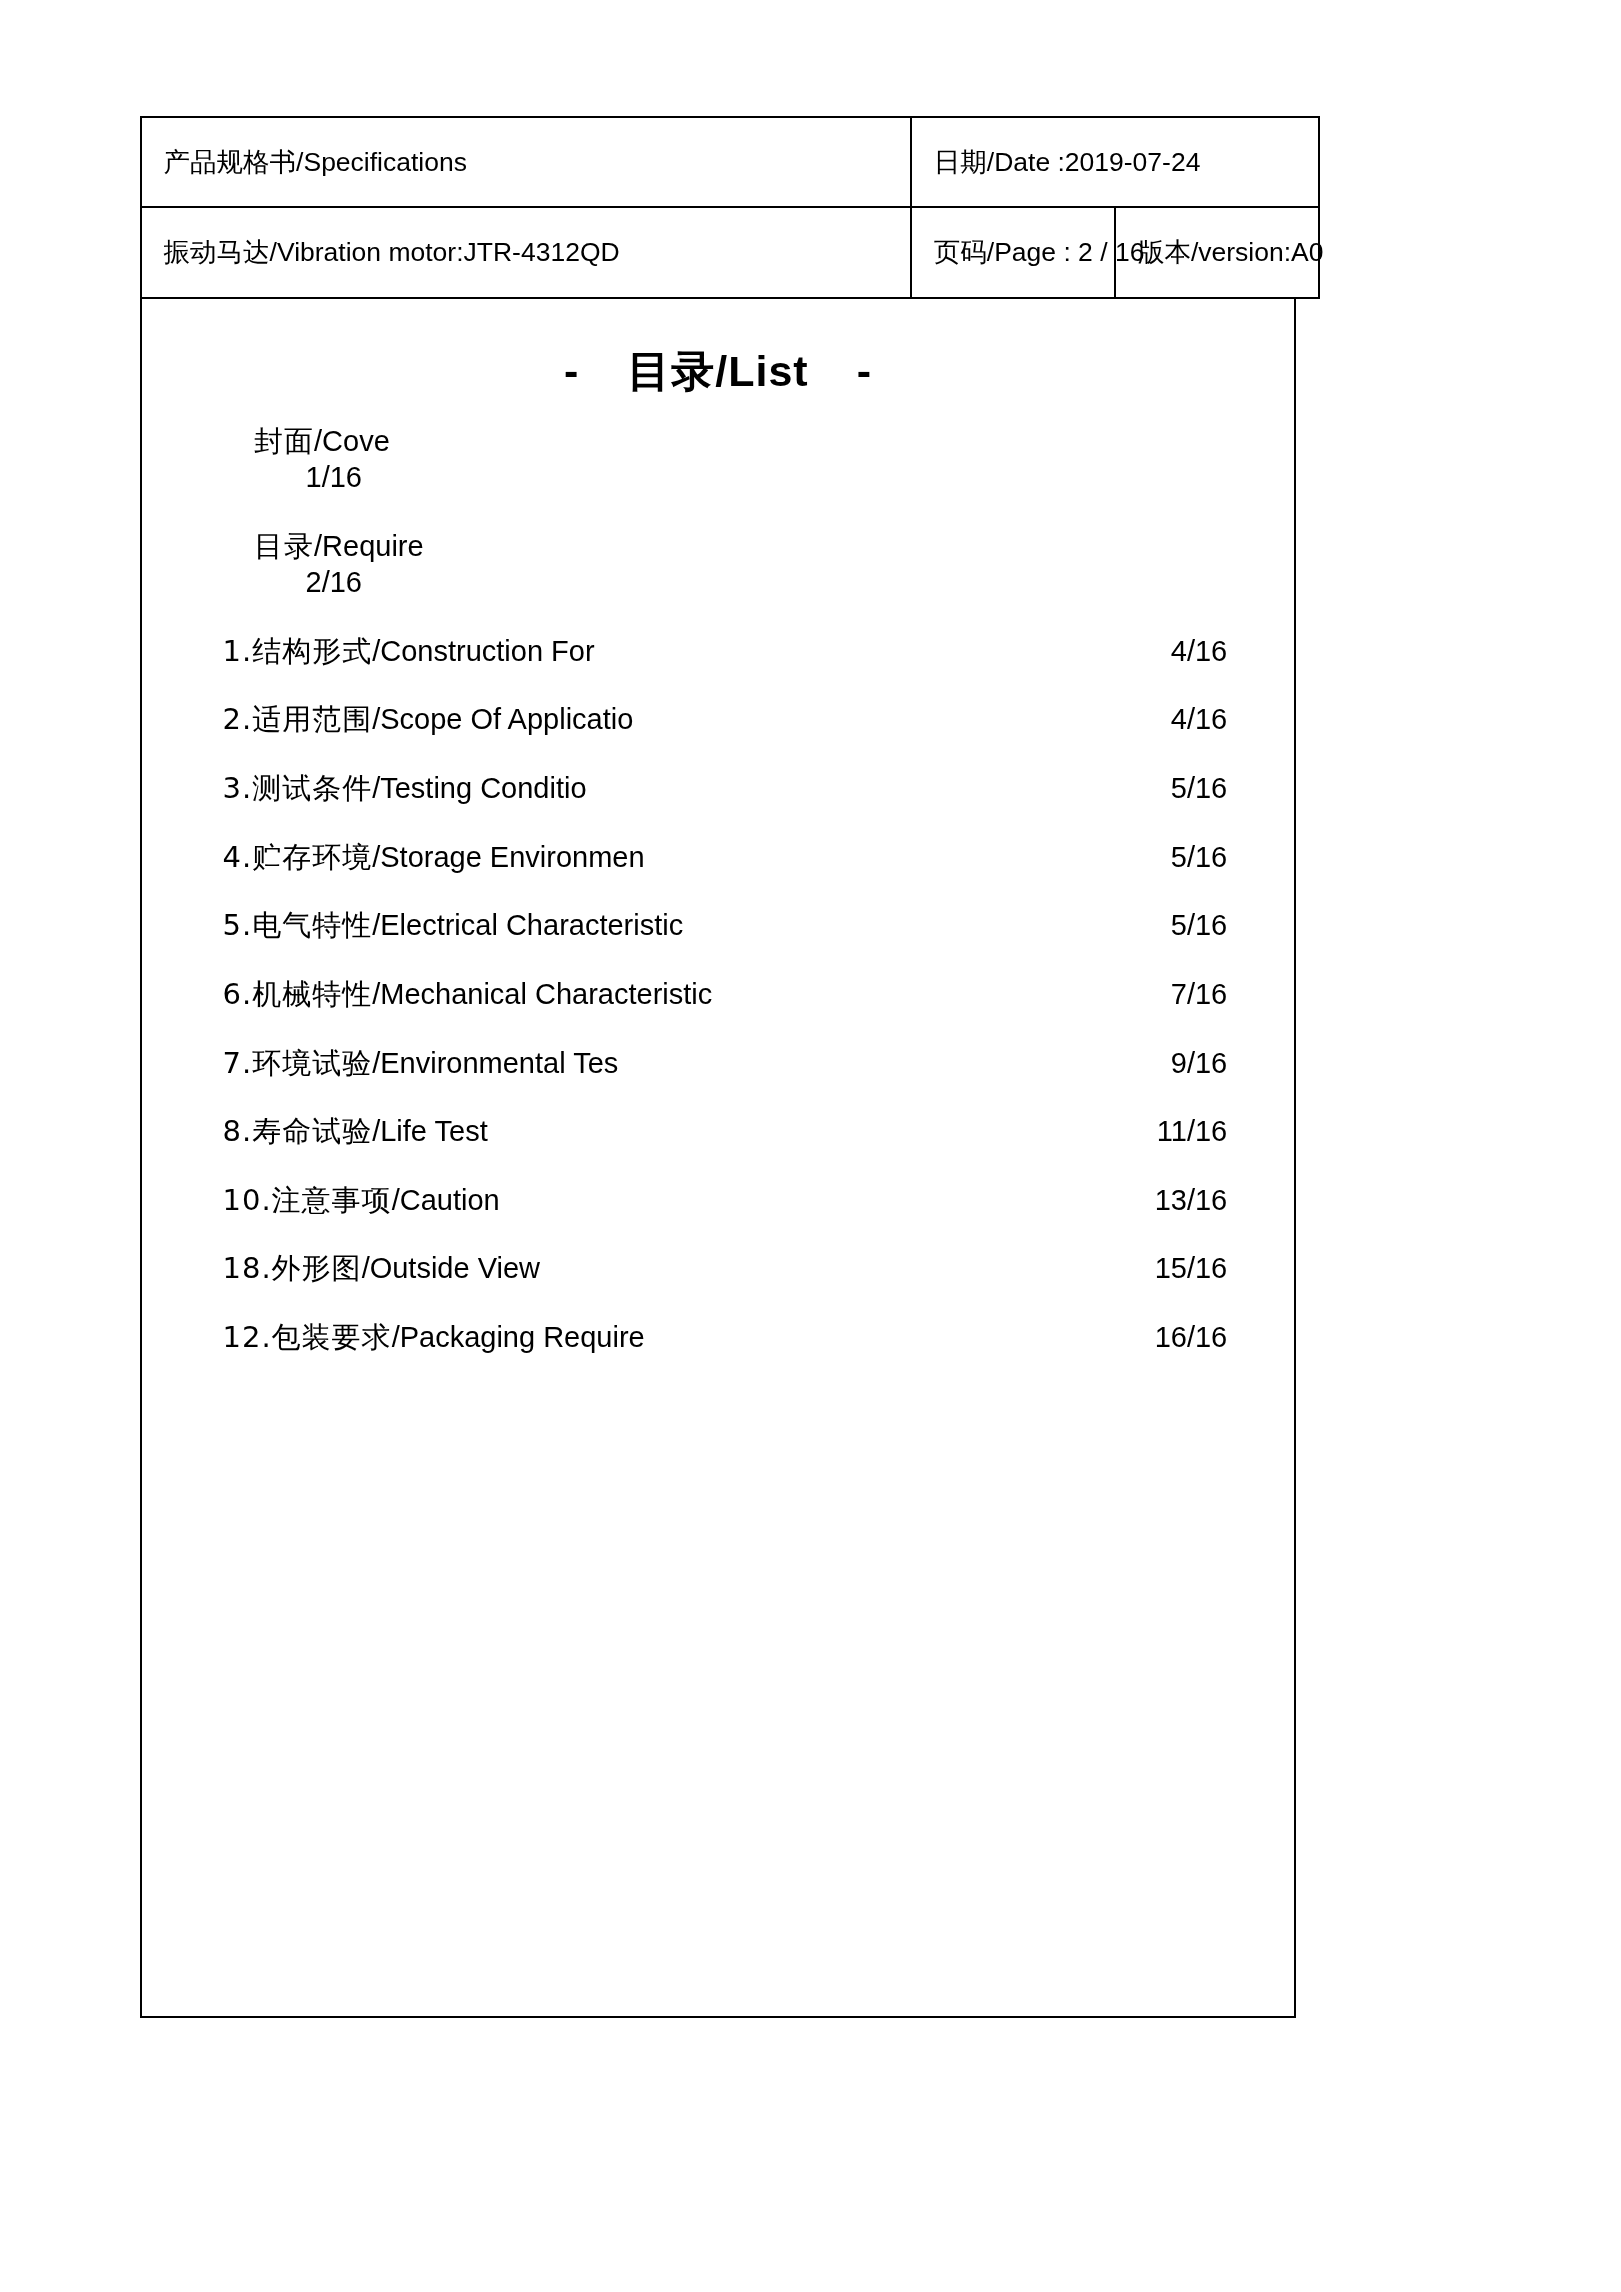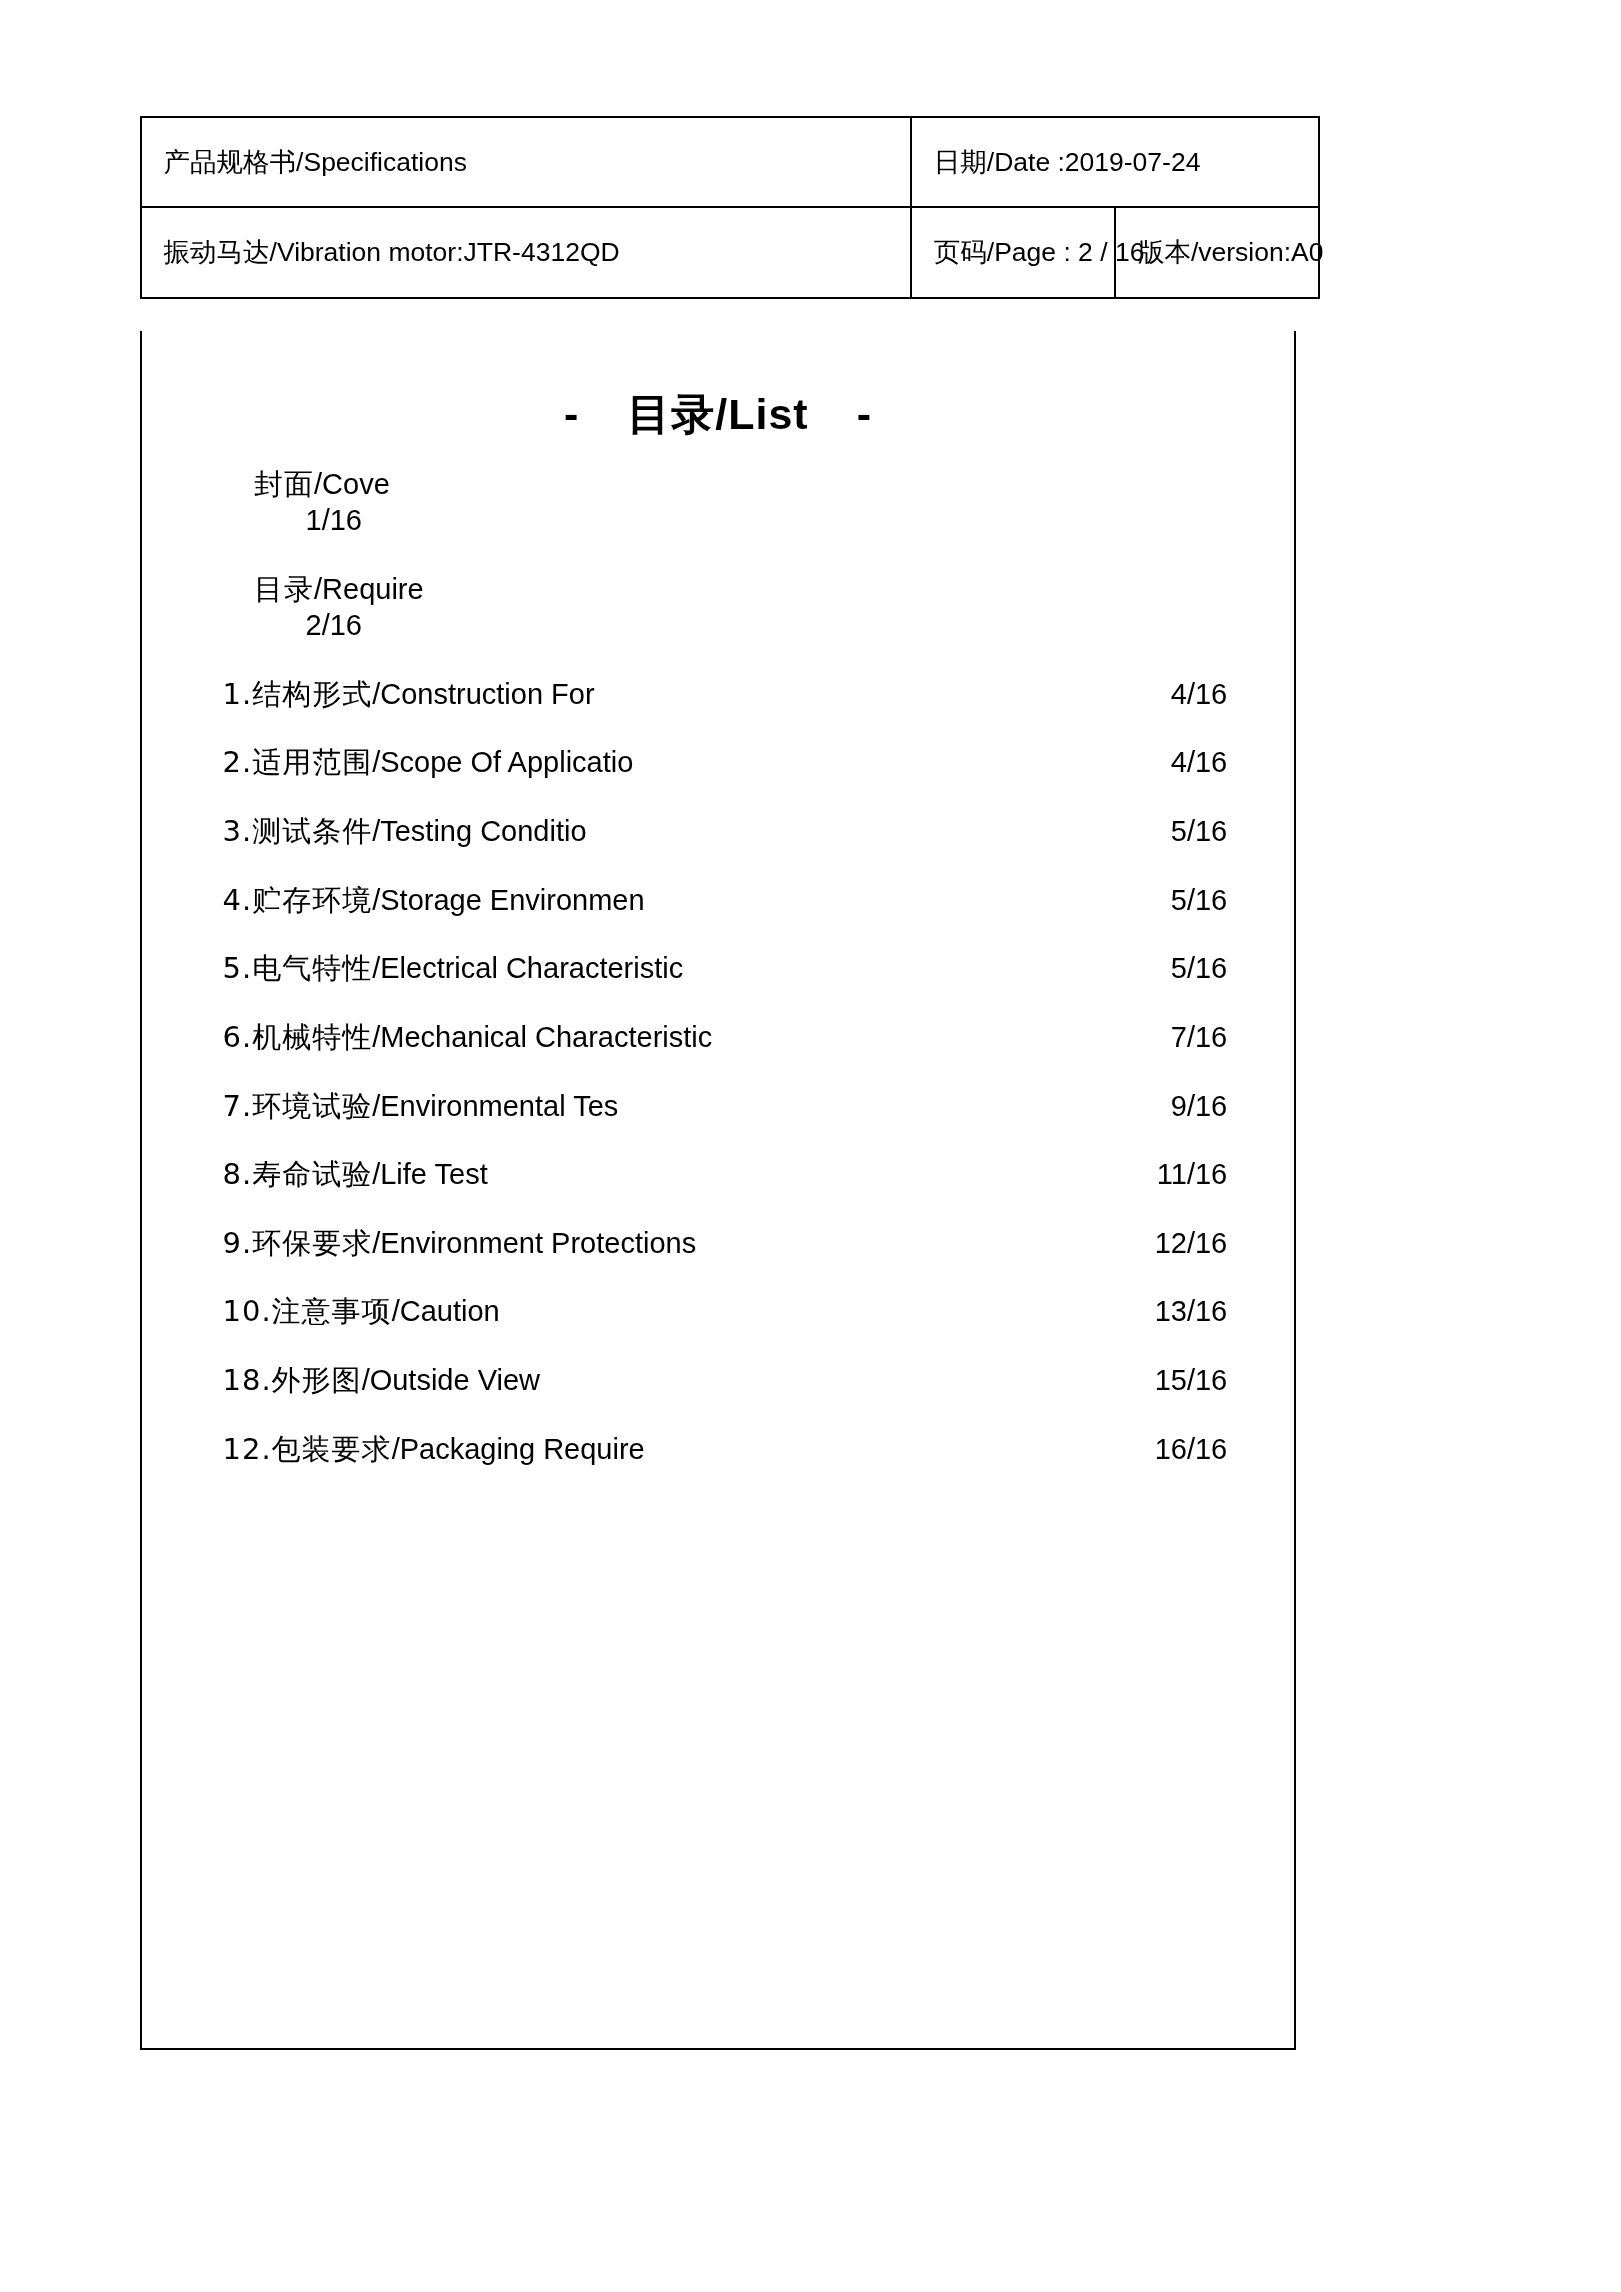--- a/index.html
+++ b/index.html
@@ -44,22 +44,21 @@
   .hdr-left { width: 725px; }
   .hdr-mid  { width: 363px; }
   .hdr-right{ width: 253px; }
 
   
   .body-box {
     border: 2.9px solid #000000;
     border-top: none;
     height: 1719px;
     box-sizing: border-box;
-    padding: 40px 57px 0 57px;
-    margin-top: 32px;
+    padding: 29px 57px 0 57px;
   }
   .list-title {
     text-align: center;
     font-size: 43px;
     font-weight: bold;
     letter-spacing: 1px;
     margin: 15.7px 0 5.9px 0;
     font-family: "DejaVu Sans", sans-serif;
   }
   .list-title .dash {
@@ -166,24 +165,20 @@
         </div>
         <div class="toc-row indent-1">
           <div class="toc-label"><span class="cjkpart">7.环境试验</span><span>/Environmental Tes</span></div>
           <div class="toc-page pad-right">9/16</div>
         </div>
         <div class="toc-row indent-1">
           <div class="toc-label"><span class="cjkpart">8.寿命试验</span><span>/Life Test</span></div>
           <div class="toc-page pad-right">11/16</div>
         </div>
         <div class="toc-row indent-1">
-          <div class="toc-label"><span class="cjkpart">9.环保要求</span><span>/Environment Protections</span></div>
-          <div class="toc-page pad-right">12/16</div>
-        </div>
-        <div class="toc-row indent-1">
           <div class="toc-label"><span class="cjkpart">10.注意事项</span><span>/Caution</span></div>
           <div class="toc-page pad-right">13/16</div>
         </div>
         <div class="toc-row indent-1">
           <div class="toc-label"><span class="cjkpart">18.外形图</span><span>/Outside View</span></div>
           <div class="toc-page pad-right">15/16</div>
         </div>
         <div class="toc-row indent-1">
           <div class="toc-label"><span class="cjkpart">12.包装要求</span><span>/Packaging Require</span></div>
           <div class="toc-page pad-right">16/16</div>

